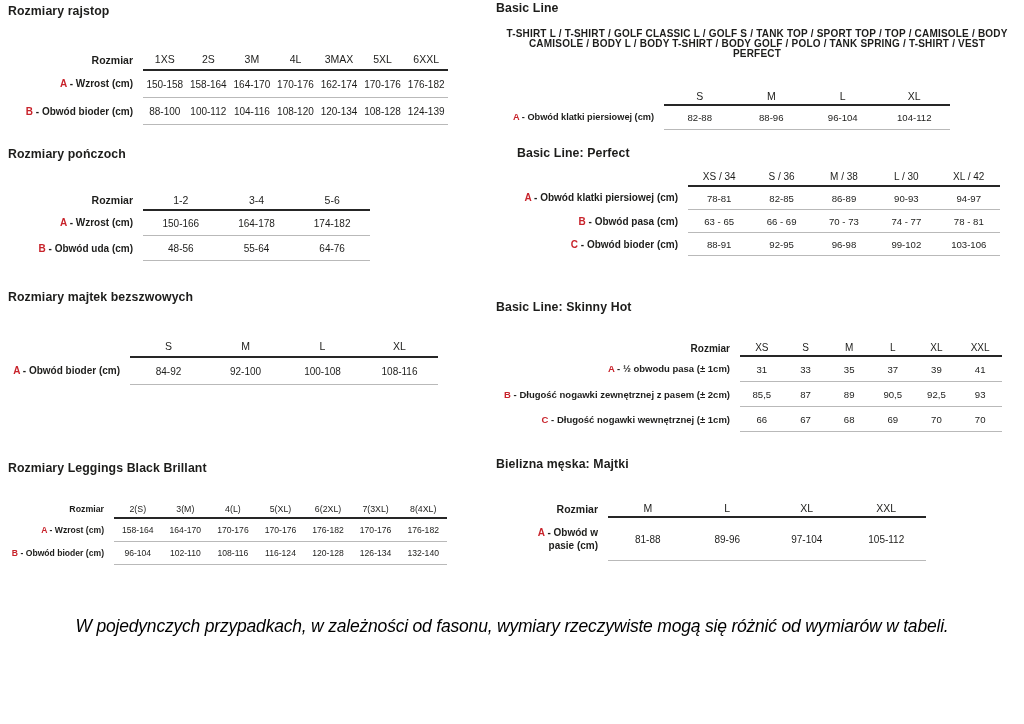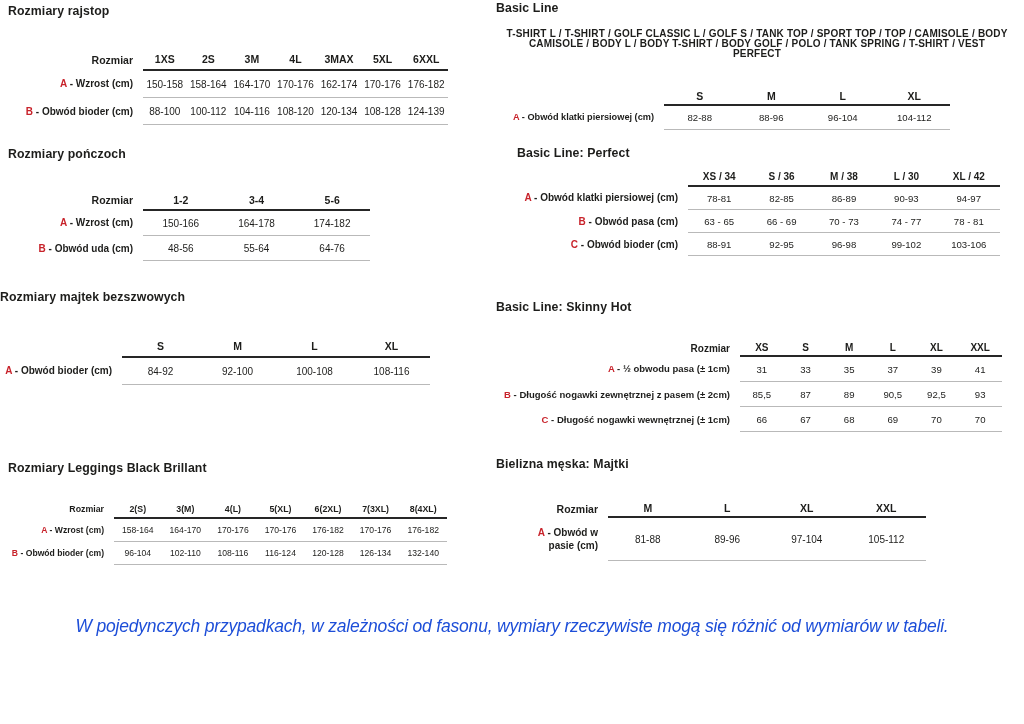--- a/index.html
+++ b/index.html
@@ -9,38 +9,38 @@
     font-family:"Liberation Sans", sans-serif; color:var(--ink); overflow:hidden;
   }
   .section { position:absolute; }
   .sec-title { font-weight:bold; font-size:12.3px; letter-spacing:.1px; white-space:nowrap; }
   .subtitle {
     width:505px; margin:14px auto 14px; text-align:center;
     font-size:10px; font-weight:bold; letter-spacing:.2px; line-height:10px;
   }
   table { border-collapse:collapse; table-layout:fixed; }
   th,td { padding:0; vertical-align:middle; text-align:center; font-size:10px; }
-  th { font-weight:bold; font-size:10.5px; }
+  th { font-weight:normal; font-size:10.5px; }
   th.corner, td.lbl { text-align:right; padding-right:10px; font-weight:bold; white-space:nowrap; overflow:visible; }
   th.size { border-bottom:2px solid var(--rule-dark); }
   td.val { border-bottom:1px solid var(--rule-light); }
   .row-letter { color:var(--accent); font-weight:bold; }
 
   
   #sec-rajstop  { left:8px;  top:4px;   }
   #sec-rajstop table { margin-top:31px; width:440px; }
   #sec-rajstop .corner, #sec-rajstop .lbl { width:125px; }
   #sec-rajstop th { height:20px; }  #sec-rajstop td { height:26px; }
 
   #sec-ponczoch { left:8px;  top:147px; }
   #sec-ponczoch table { margin-top:29px; width:362px; }
   #sec-ponczoch .corner, #sec-ponczoch .lbl { width:125px; }
   #sec-ponczoch th { height:19px; }  #sec-ponczoch td { height:24px; }
 
-  #sec-majtek   { left:0;  top:290px; }
+  #sec-majtek   { left:8px;  top:290px; }
   #sec-majtek table { margin-top:32px; width:430px; }
   #sec-majtek .corner, #sec-majtek .lbl { width:112px; }
   #sec-majtek th { height:20px; }  #sec-majtek td { height:26px; }
 
   #sec-leggings { left:8px;  top:461px; }
   #sec-leggings table { margin-top:25px; width:439px; }
   #sec-leggings .corner, #sec-leggings .lbl { width:96px; }
   #sec-leggings th { height:17px; font-size:8.8px; }
   #sec-leggings td { height:22px; font-size:8.6px; }
 
@@ -67,21 +67,21 @@
   #sec-skinny .lbl { font-size:9.5px; }
 
   #sec-majtki  { left:496px; top:457px; }
   #sec-majtki table { margin-top:29px; width:416px; margin-left:14px; }
   #sec-majtki .corner, #sec-majtki .lbl { width:88px; }
   #sec-majtki .lbl { white-space:normal; line-height:13px; }
   #sec-majtki th { height:16px; } #sec-majtki td { height:42px; }
 
   .footer-note {
     position:absolute; top:616px; left:0; width:1024px; text-align:center;
-    font-style:italic; font-size:17.5px; color:#1d4ed8; letter-spacing:-0.2px;
+    font-style:italic; font-size:17.5px; color:#000000; letter-spacing:-0.2px;
   }
 </style>
 </head>
 <body>
 
 <div class="section" id="sec-rajstop">
   <div class="sec-title">Rozmiary rajstop</div>
   <div>
       <table>
         <thead>

